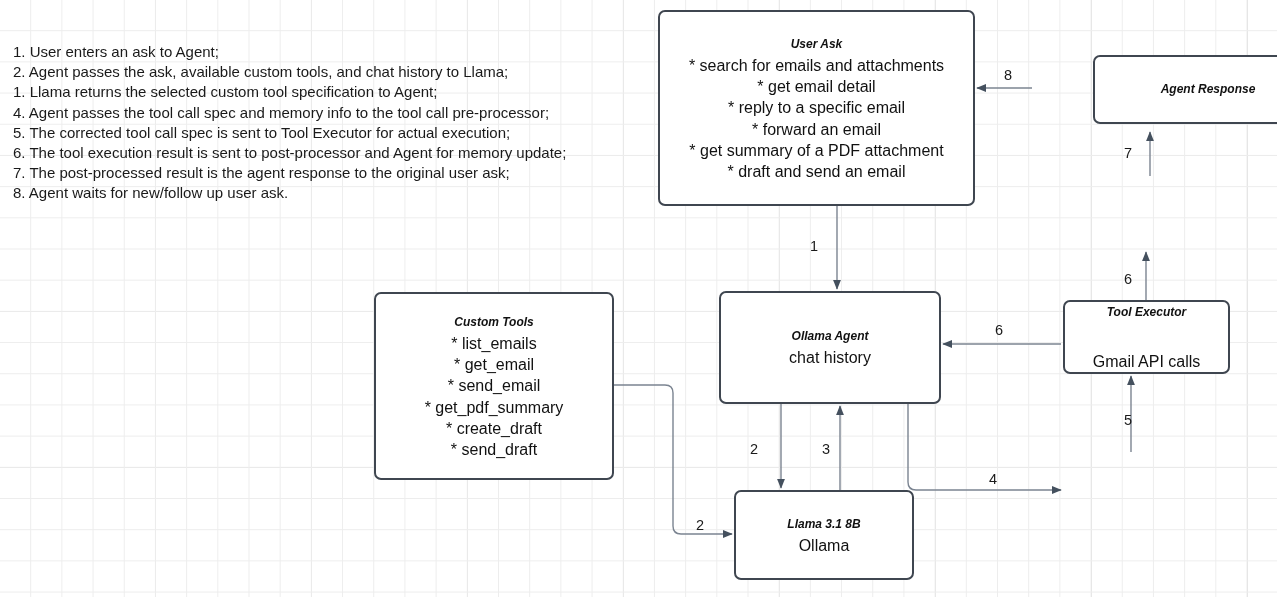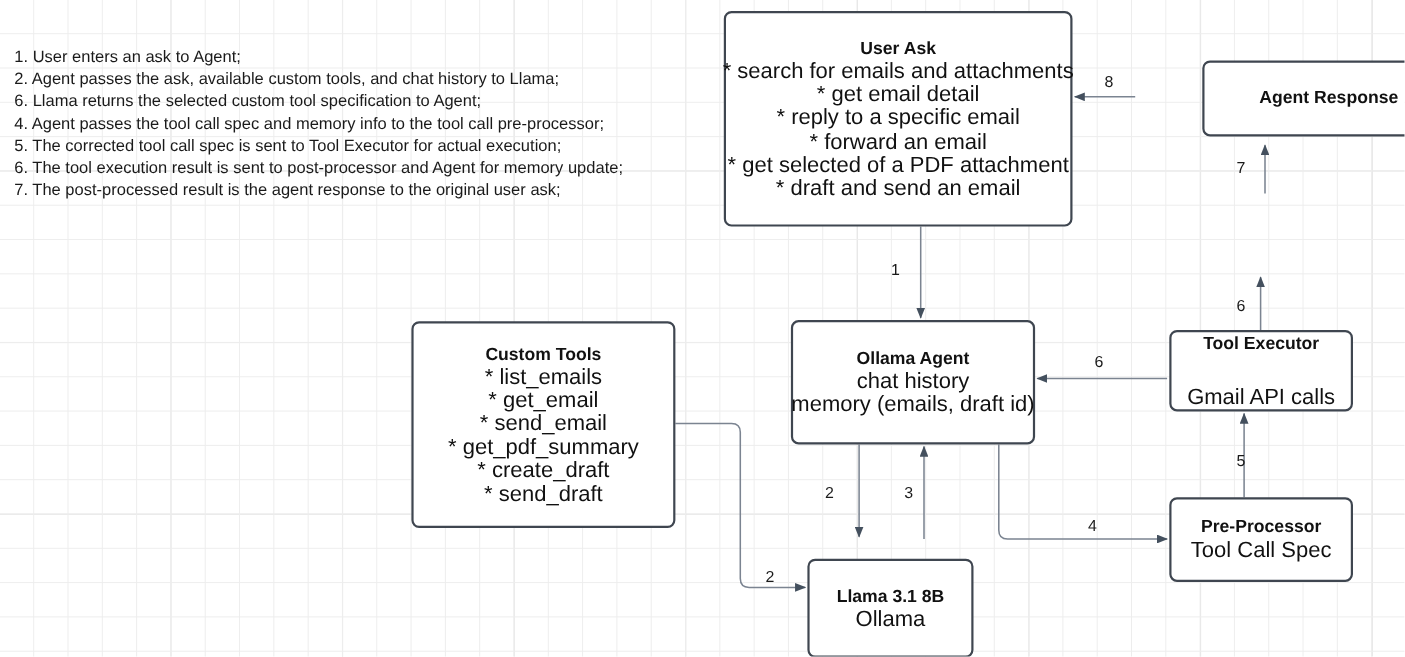--- a/index.html
+++ b/index.html
@@ -46,44 +46,45 @@
     background: #ffffff;
     display: flex;
     flex-direction: column;
     align-items: center;
     justify-content: center;
     color: #111111;
     z-index: 5;
   }
   .node .title {
     font-weight: bold;
+    font-size: 12px;
+    line-height: 21px;
+    white-space: nowrap;
+    font-style: italic;
+  }
+  .node .sub {
     font-size: 16px;
-    line-height: 21px;
-    white-space: nowrap;
-  }
-  .node .sub {
-    font-size: 20px;
     line-height: 21.3px;
     white-space: nowrap;
   }
   .node .lines {
     display: flex;
     flex-direction: column;
     align-items: center;
   }
 
   
   #node-user-ask      { left: 658px;  top: 10px;  width: 317px; height: 196px; }
   #node-agent-response{ left: 1093px; top: 55px;  width: 230px; height: 69px;  }
   #node-post-processor{ left: 1063px; top: 176px; width: 175px; height: 74px;  }
   #node-custom-tools  { left: 374px;  top: 292px; width: 240px; height: 188px; }
   #node-email-agent   { left: 719px;  top: 291px; width: 222px; height: 113px; }
   #node-tool-executor { left: 1063px; top: 300px; width: 167px; height: 74px; gap: 28px;  }
   #node-pre-processor { left: 1063px; top: 452px; width: 167px; height: 77px;  }
-  #node-llama         { left: 734px;  top: 508px; width: 151px; height: 90px;  }
+  #node-llama         { left: 734px;  top: 490px; width: 180px; height: 90px;  }
 
   
   #wires {
     position: absolute;
     left: 0; top: 0;
     width: 1277px;
     height: 597px;
     z-index: 2;
   }
   .edge-label {
@@ -96,25 +97,26 @@
   }
 </style>
 </head>
 <body>
 
 <div id="canvas">
 
   <div class="legend">
     <div>1. User enters an ask to Agent;</div>
     <div>2. Agent passes the ask, available custom tools, and chat history to Llama;</div>
-    <div>6. Llama returns the selected custom tool specification to Agent;</div>
+    <div>1. Llama returns the selected custom tool specification to Agent;</div>
     <div>4. Agent passes the tool call spec and memory info to the tool call pre-processor;</div>
     <div>5. The corrected tool call spec is sent to Tool Executor for actual execution;</div>
     <div>6. The tool execution result is sent to post-processor and Agent for memory update;</div>
     <div>7. The post-processed result is the agent response to the original user ask;</div>
+    <div>8. Agent waits for new/follow up user ask.</div>
   </div>
 
   <svg id="wires" viewBox="0 0 1277 597" xmlns="http://www.w3.org/2000/svg">
     <defs>
       <marker id="ah" markerWidth="10" markerHeight="8" refX="9.2" refY="4" orient="auto" markerUnits="userSpaceOnUse">
         <path d="M0,0 L10,4 L0,8 z" fill="#44505e"></path>
       </marker>
     </defs>
     <g fill="none" stroke="#7b8491" stroke-width="1.4" marker-end="url(#ah)">
 
@@ -151,21 +153,21 @@
   <div class="edge-label" style="left:1124px; top:145px;">7</div>
   <div class="edge-label" style="left:1004px; top:67px;">8</div>
 
   <div class="node" id="node-user-ask">
     <div class="title">User Ask</div>
     <div class="lines">
       <div class="sub">* search for emails and attachments</div>
       <div class="sub">* get email detail</div>
       <div class="sub">* reply to a specific email</div>
       <div class="sub">* forward an email</div>
-      <div class="sub">* get selected of a PDF attachment</div>
+      <div class="sub">* get summary of a PDF attachment</div>
       <div class="sub">* draft and send an email</div>
     </div>
   </div>
 
   <div class="node" id="node-agent-response">
     <div class="title">Agent Response</div>
   </div>
 
 
   <div class="node" id="node-custom-tools">
@@ -176,31 +178,26 @@
       <div class="sub">* send_email</div>
       <div class="sub">* get_pdf_summary</div>
       <div class="sub">* create_draft</div>
       <div class="sub">* send_draft</div>
     </div>
   </div>
 
   <div class="node" id="node-email-agent">
     <div class="title">Ollama Agent</div>
     <div class="sub">chat history</div>
-    <div class="sub">memory (emails, draft id)</div>
   </div>
 
   <div class="node" id="node-tool-executor">
     <div class="title">Tool Executor</div>
     <div class="sub">Gmail API calls</div>
   </div>
 
-  <div class="node" id="node-pre-processor">
-    <div class="title">Pre-Processor</div>
-    <div class="sub">Tool Call Spec</div>
-  </div>
 
   <div class="node" id="node-llama">
     <div class="title">Llama 3.1 8B</div>
     <div class="sub">Ollama</div>
   </div>
 
 </div>
 
 </body></html>

